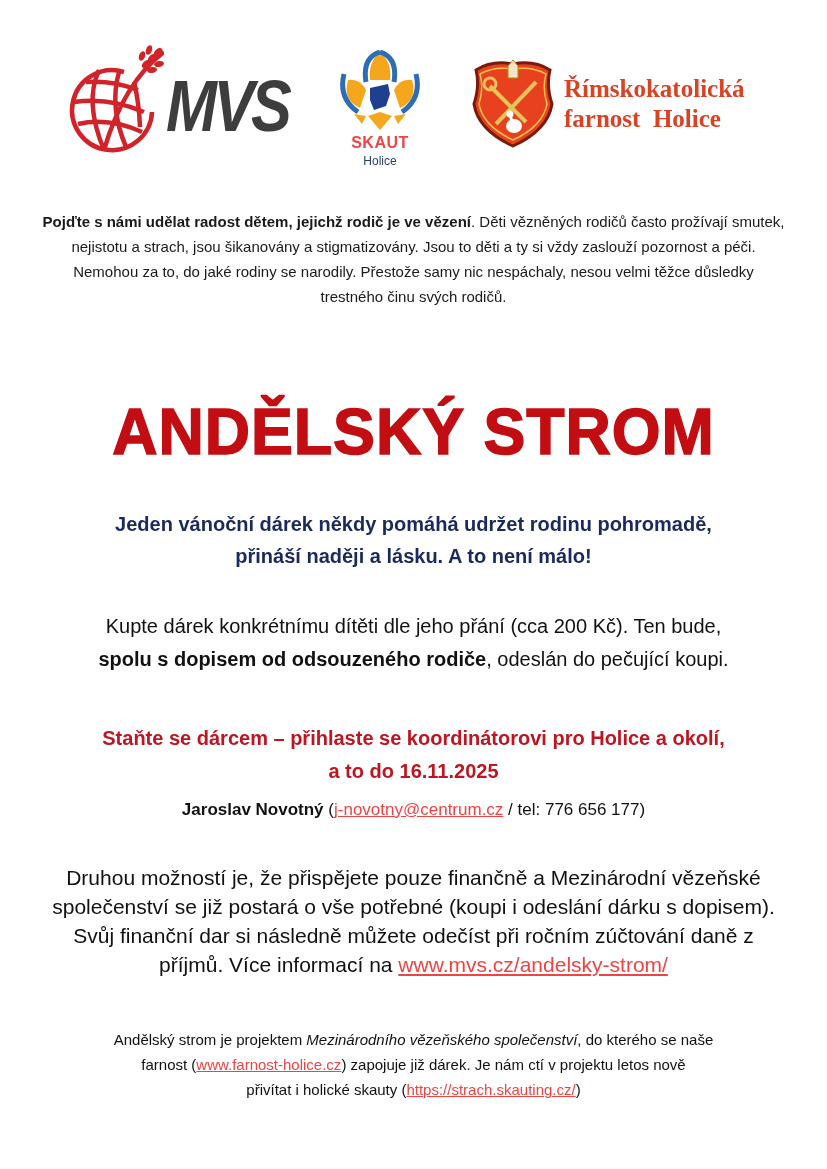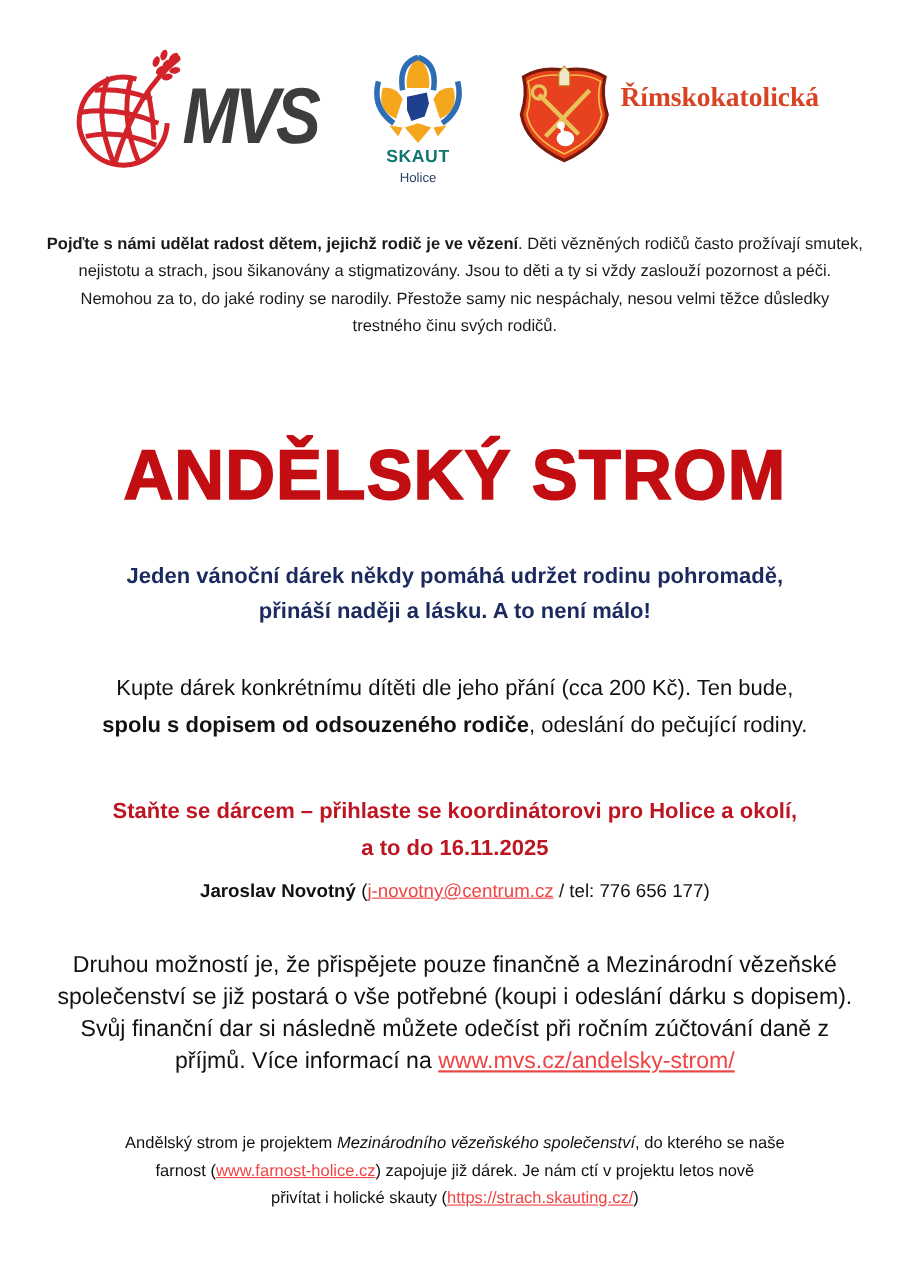--- a/index.html
+++ b/index.html
@@ -1,21 +1,21 @@
 <!DOCTYPE html>
 <html><head>
 <meta charset="utf-8">
 <style>
   html, body { margin: 0; padding: 0; background: #ffffff; }
   body { width: 827px; height: 1169px; position: relative; overflow: hidden; font-family: "Liberation Sans", sans-serif; color: #111; }
   .logos { position: absolute; top: 40px; left: 0; width: 739px; height: 130px; }
   .logo-mvs { position: absolute; left: 64px; top: 2px; width: 240px; height: 120px; }
   .mvs-text { position: absolute; left: 102px; top: 28px; font-family: "Liberation Sans", sans-serif; font-style: italic; font-size: 72px; font-weight: bold; color: #3d3d3d; letter-spacing: -4px; transform: scaleX(0.85); transform-origin: left; line-height: 1; }
   .logo-skaut { position: absolute; left: 340px; top: 10px; width: 80px; height: 120px; text-align: center; }
-  .skaut-title { position: absolute; top: 84px; left: 0; width: 80px; font-size: 16px; font-weight: bold; color: #0f766e; letter-spacing: 0.5px; }
+  .skaut-title { position: absolute; top: 84px; left: 0; width: 80px; font-size: 16px; font-weight: bold; color: #ef4444; letter-spacing: 0.5px; }
   .skaut-sub { position: absolute; top: 104px; left: 0; width: 80px; font-size: 12px; color: #2b3f62; }
   .logo-farnost { position: absolute; left: 470px; top: 16px; width: 310px; height: 100px; }
   .farnost-text { position: absolute; left: 94px; top: 18px; font-family: "Liberation Serif", serif; font-weight: bold; font-size: 25px; line-height: 30px; color: #d84324; }
   .block { position: absolute; left: 40px; width: 747px; text-align: center; }
   .intro { top: 209px; font-family: "Liberation Sans", sans-serif; font-size: 15px; line-height: 25px; color: #1a1a1a; }
   .intro b { font-weight: bold; }
   .title { top: 392px; font-family: "Liberation Sans", sans-serif; font-weight: 900; font-size: 64px; letter-spacing: 1px; color: #c20e12; transform: scaleX(0.98); -webkit-text-stroke: 1.5px #c20e12; line-height: 80px; }
   .slogan { top: 508px; font-size: 20px; font-weight: bold; line-height: 32px; color: #1b2a5e; }
   .buy { top: 610px; font-size: 20px; line-height: 33px; color: #111; }
   .cta { top: 722px; font-size: 20px; font-weight: bold; line-height: 33px; color: #bd1622; }
@@ -78,38 +78,39 @@
       <path d="M38 10 L43 4 L48 10 L48 22 L38 22Z" fill="#f2e6c8" stroke="#b8860b" stroke-width="1"></path>
       <line x1="20" y1="30" x2="56" y2="66" stroke="#e8c35a" stroke-width="4"></line>
       <circle cx="20" cy="28" r="6" fill="none" stroke="#e8c35a" stroke-width="3"></circle>
       <line x1="66" y1="26" x2="26" y2="68" stroke="#e8c35a" stroke-width="4"></line>
       <ellipse cx="44" cy="70" rx="8" ry="7" fill="#ffffff"></ellipse>
       <circle cx="40" cy="58" r="3.5" fill="#ffffff"></circle>
       <line x1="40" y1="58" x2="42" y2="66" stroke="#ffffff" stroke-width="3"></line>
     </svg>
     <div class="farnost-text">
       <div>Římskokatolická</div>
+      <div style="white-space:pre">farnost  Holice</div>
     </div>
   </div>
 </div>
 
 <div class="block intro">
   <b>Pojďte s námi udělat radost dětem, jejichž rodič je ve vězení</b><span>. Děti vězněných rodičů často prožívají smutek, nejistotu a strach, jsou šikanovány a stigmatizovány. Jsou to děti a ty si vždy zaslouží pozornost a péči. Nemohou za to, do jaké rodiny se narodily. Přestože samy nic nespáchaly, nesou velmi těžce důsledky trestného činu svých rodičů.</span>
 </div>
 
 <div class="block title">ANDĚLSKÝ STROM</div>
 
 <div class="block slogan">
   <div>Jeden vánoční dárek někdy pomáhá udržet rodinu pohromadě,</div>
   <div>přináší naději a lásku. A to není málo!</div>
 </div>
 
 <div class="block buy">
   <div>Kupte dárek konkrétnímu dítěti dle jeho přání (cca 200 Kč). Ten bude,</div>
-  <div><b>spolu s dopisem od odsouzeného rodiče</b><span>, odeslání do pečující rodiny.</span></div>
+  <div><b>spolu s dopisem od odsouzeného rodiče</b><span>, odeslán do pečující koupi.</span></div>
 </div>
 
 <div class="block cta">
   <div>Staňte se dárcem – přihlaste se koordinátorovi pro Holice a okolí,</div>
   <div>a to do 16.11.2025</div>
 </div>
 
 <div class="block contact">
   <b>Jaroslav Novotný</b><span> (</span><a class="lnk" href="#">j-novotny@centrum.cz</a><span> / tel: 776 656 177)</span>
 </div>

